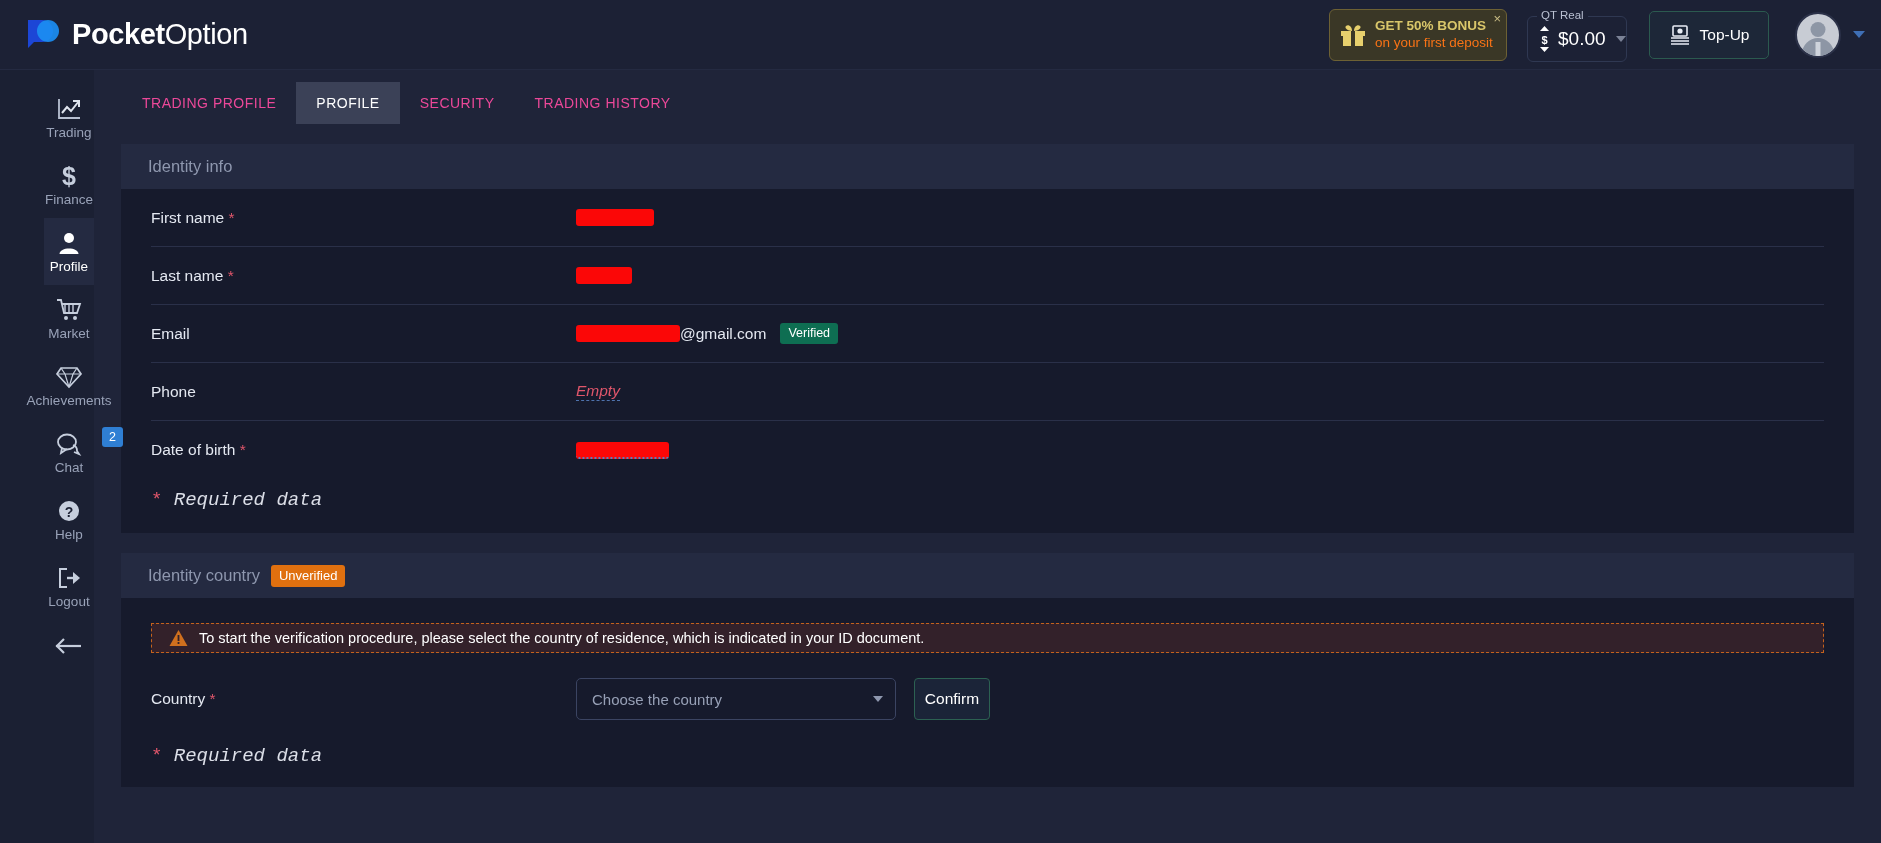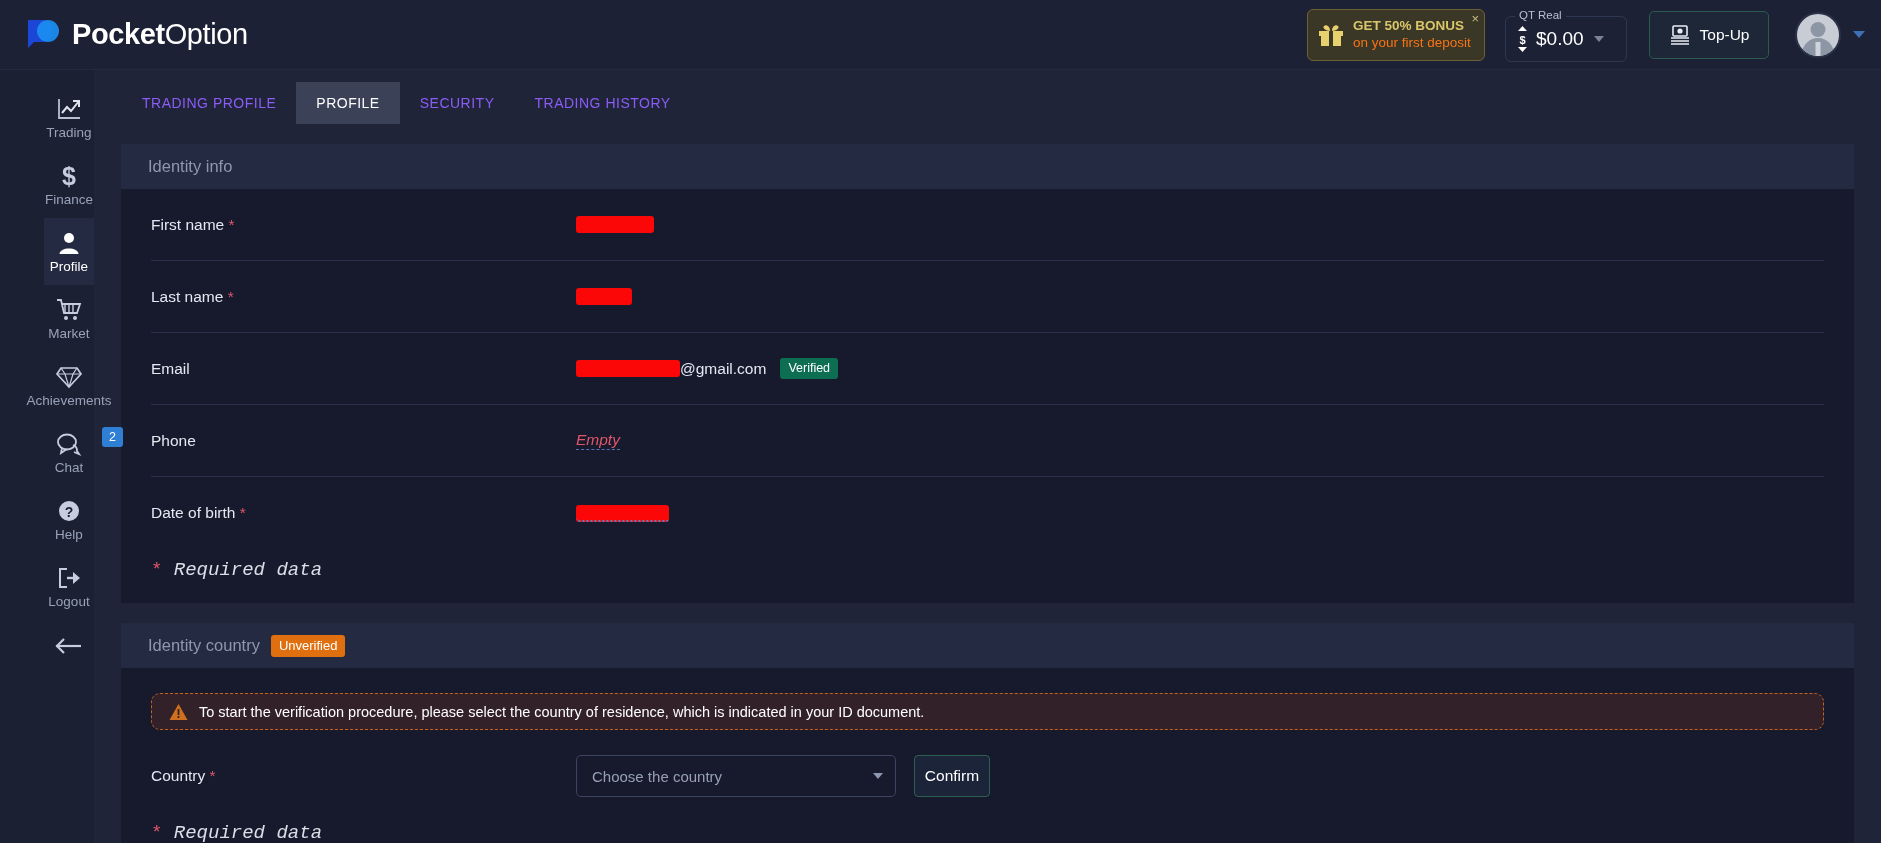--- a/index.html
+++ b/index.html
@@ -41,21 +41,21 @@
   .bonus-lines { line-height: 1.25; }
   .bonus-l1 { color: #d9c66a; font-size: 13.5px; font-weight: bold; }
   .bonus-l2 { color: #f97316; font-size: 13.5px; text-align: center; }
   .bonus-close {
     position: absolute; top: 2px; right: 5px;
     color: #c9bd85; font-size: 13px; line-height: 1; cursor: pointer;
   }
 
   .balance-box {
     position: relative;
-    height: 46px; width: 122px;
+    height: 46px; width: 100px;
     border: 1px solid #2f3852;
     border-radius: 6px;
     display: flex; align-items: center;
     padding: 0 8px 0 10px;
     margin-right: 22px;
     margin-top: 8px;
   }
   .balance-label {
     position: absolute; top: -8px; left: 9px;
     background: #1c2135; padding: 0 4px;
@@ -149,21 +149,21 @@
   }
 
   .tabs {
     position: relative; z-index: 3;
     display: flex; align-items: stretch;
     height: 42px; margin: 12px 0 0 28px;
   }
   .tab {
     display: flex; align-items: center;
     padding: 0 20px;
-    color: #8b5cf6; font-size: 14px; letter-spacing: .5px;
+    color: #ec4899; font-size: 14px; letter-spacing: .5px;
     cursor: pointer;
   }
   .tab.active { background: #3b4157; color: #ffffff; }
 
   .card {
     position: relative; z-index: 3;
     margin: 20px 27px 0 27px;
     background: #161a2c;
   }
   .card-head {
@@ -175,21 +175,21 @@
   .card-title { color: #8e97ae; font-size: 16.5px; }
   .badge-unverified {
     margin-left: 11px;
     background: #e0700f; color: #ffffff;
     font-size: 13px; border-radius: 3px;
     padding: 3px 8px 4px 8px;
   }
   .card-body { padding: 0 30px 0 30px; }
 
   .field-row {
-    height: 72px;
+    height: 58px;
     display: flex; align-items: center;
     border-bottom: 1px solid #2a3049;
   }
   .field-row.last { border-bottom: none; }
   .field-label { width: 425px; color: #e4e8f1; font-size: 15.5px; }
   .req-star { color: #e0566b; }
   .field-value { display: flex; align-items: center; color: #e4e8f1; font-size: 15.5px; }
 
   .redact {
     display: inline-block; height: 17px; background: #fb0707;
@@ -210,22 +210,22 @@
     color: #dcdfe8; font-size: 19px; font-style: italic;
     padding: 10px 0 22px 0;
     font-family: Liberation Mono, monospace;
   }
   .required-note .req-star { font-style: normal; }
 
   .warn-banner {
     margin: 25px 0 0 0;
     border: 1px dashed #c4621d;
     background: #33212a;
-    border-radius: 9px;
-    height: 37px;
+    border-radius: 0;
+    height: 30px;
     display: flex; align-items: center;
     padding-left: 17px;
   }
   .warn-ico { width: 19px; height: 18px; margin-right: 11px; flex: 0 0 auto; }
   .warn-text { color: #ffffff; font-size: 14.5px; }
 
   .country-row {
     height: 92px;
     display: flex; align-items: center;
   }

